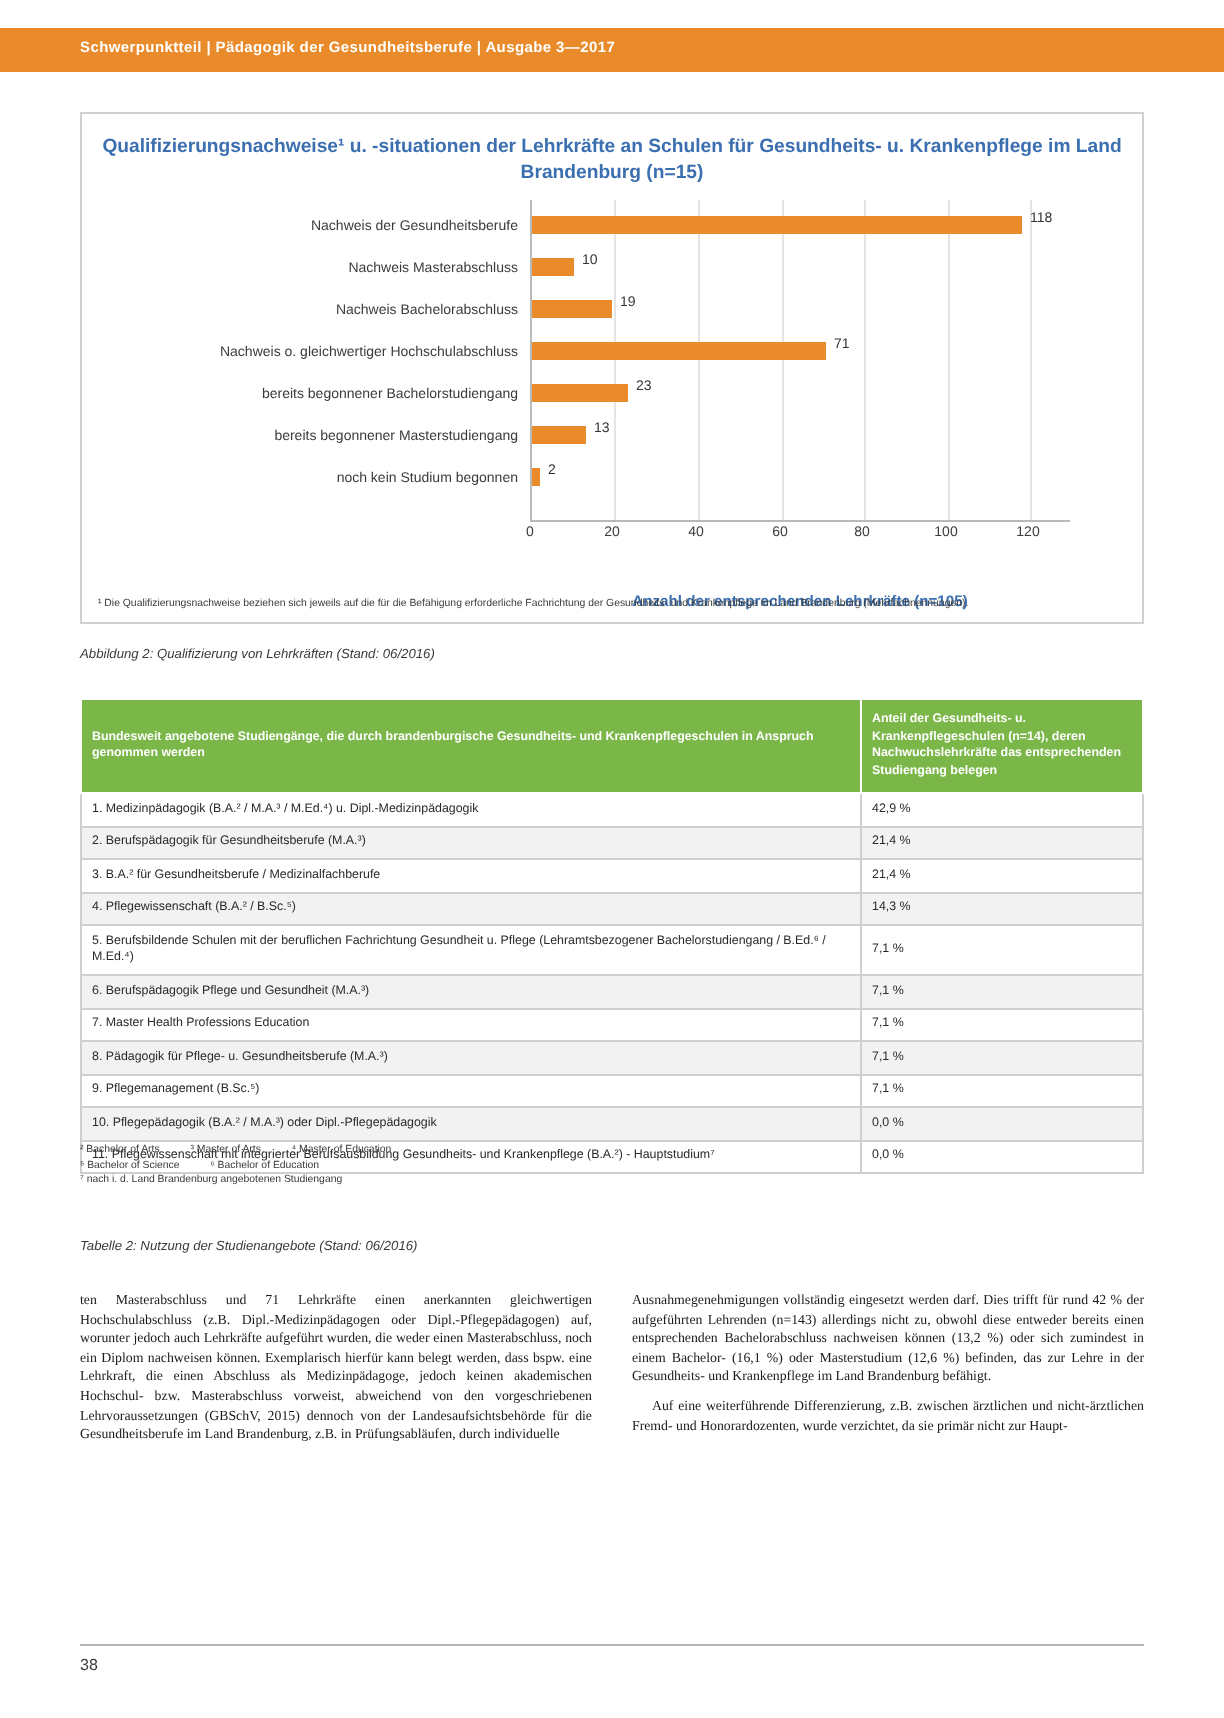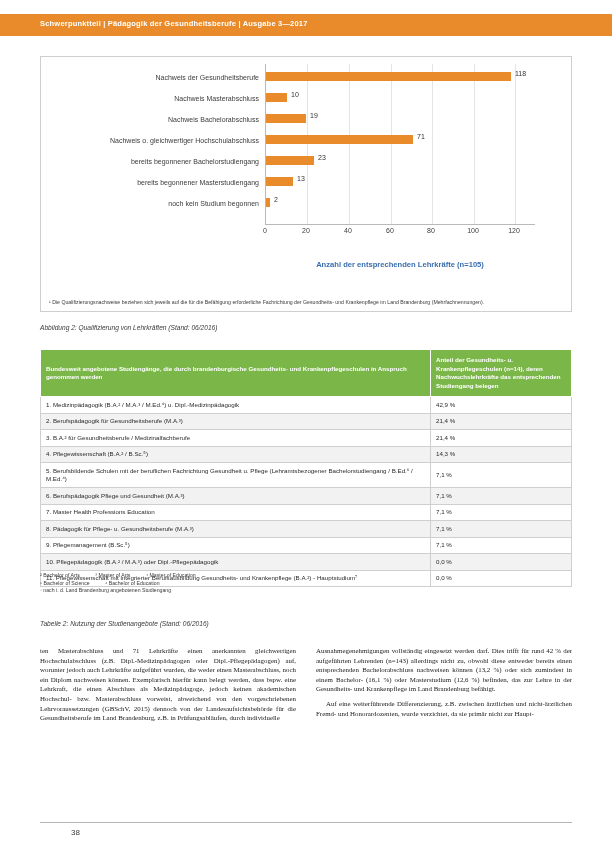--- a/index.html
+++ b/index.html
@@ -224,40 +224,40 @@
     bottom: 22px;
     border-top: 1px solid #b5b5b5;
     padding-top: 5px;
     display: flex;
     align-items: baseline;
   }
   .footer .pageno {
     font-size: 8px;
     color: #3a3a3a;
     width: 40px;
-    text-align: right;
   }
   .footer .foot-text {
     flex: 1;
     text-align: center;
     font-size: 8px;
     color: #3a3a3a;
     letter-spacing: 0.3px;
   }
 </style>
 </head>
 <body>
 
 <div class="page">
 
   <div class="header-band">
     <div class="header-text">Schwerpunktteil | Pädagogik der Gesundheitsberufe | Ausgabe 3—2017</div>
   </div>
 
   <div class="chart-box">
+    <div class="chart-title">Qualifizierungsnachweise¹ u. -situationen der Lehrkräfte an Schulen für Gesundheits- u. Krankenpflege im Land Brandenburg (n=15)</div>
 
     <div class="chart-area">
       <div class="cat-labels">
         <div class="cat-label" style="top:10px">Nachweis der Gesundheitsberufe</div>
         <div class="cat-label" style="top:31px">Nachweis Masterabschluss</div>
         <div class="cat-label" style="top:52px">Nachweis Bachelorabschluss</div>
         <div class="cat-label" style="top:73px">Nachweis o. gleichwertiger Hochschulabschluss</div>
         <div class="cat-label" style="top:94px">bereits begonnener Bachelorstudiengang</div>
         <div class="cat-label" style="top:115px">bereits begonnener Masterstudiengang</div>
         <div class="cat-label" style="top:136px">noch kein Studium begonnen</div>

